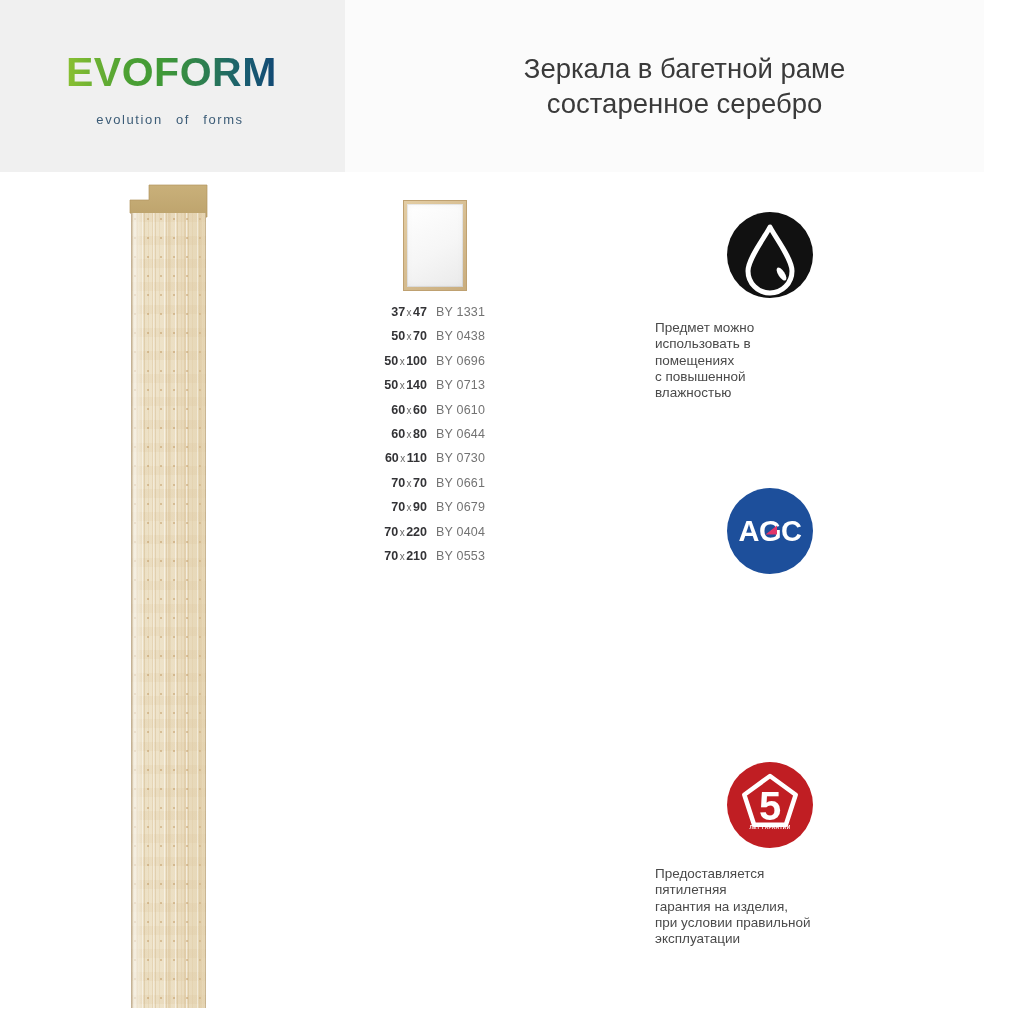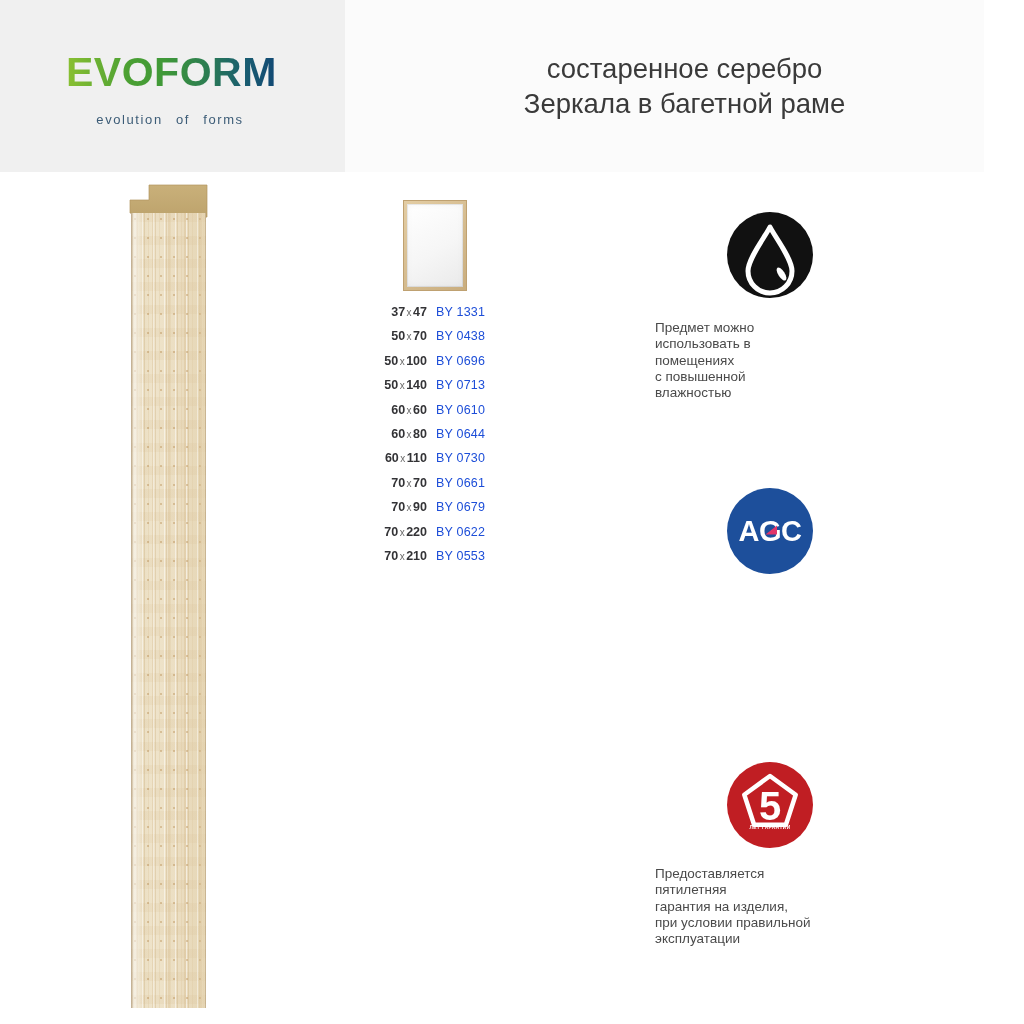--- a/index.html
+++ b/index.html
@@ -59,21 +59,21 @@
     position:absolute; left:3px; top:3px; right:3px; bottom:3px;
     background:linear-gradient(150deg,#ffffff 0%,#f6f6f6 55%,#eaeaea 100%);
     box-shadow: inset 0 0 0 1px rgba(0,0,0,0.07), inset 0 0 6px rgba(0,0,0,0.05);
   }
 
   
   .size-table { position:absolute; left:369px; top:306px; }
   .size-row { display:flex; align-items:baseline; line-height:13px; margin-bottom:11.4px; }
   .dim { display:inline-block; width:58px; text-align:right; font-size:12.5px; font-weight:700; color:#333336; white-space:nowrap; }
   .dim .x { font-style:normal; font-weight:400; font-size:10px; color:#6b6b6b; margin:0 1.5px; }
-  .code { margin-left:9px; font-size:12.5px; color:#1d4ed8; letter-spacing:0.2px; }
+  .code { margin-left:9px; font-size:12.5px; color:#737373; letter-spacing:0.2px; }
 
   
   .icon-circle {
     position:absolute; left:727px; width:86px; height:86px; border-radius:50%;
   }
   .f1 { top:212px; background:#111111; }
   .f2 { top:488px; background:#1d4f9b; }
   .f3 { top:762px; background:#c01e23; }
   .feature-text {
     position:absolute; left:655px; width:230px; text-align:left;
@@ -89,22 +89,22 @@
 <div class="page">
 
   <div class="logo-panel">
     <div class="logo">
       <div class="logo-word">EVOFORM</div>
       <div class="logo-tagline">evolution of forms</div>
     </div>
   </div>
   <div class="title-band">
     <div class="page-title">
+      <div>Зеркала в багетной раме</div>
       <div>состаренное серебро</div>
-      <div>Зеркала в багетной раме</div>
     </div>
   </div>
 
   <svg class="molding-profile" width="82" height="44" viewBox="0 0 82 44">
     <defs>
       <linearGradient id="cutGrad" x1="0" y1="0" x2="0" y2="1">
         <stop offset="0" stop-color="#c9b07a"></stop>
         <stop offset="1" stop-color="#bca26b"></stop>
       </linearGradient>
     </defs>
@@ -148,21 +148,21 @@
     <div class="size-row">
       <span class="dim"><b>70</b><i class="x">x</i><b>70</b></span>
       <span class="code">BY 0661</span>
     </div>
     <div class="size-row">
       <span class="dim"><b>70</b><i class="x">x</i><b>90</b></span>
       <span class="code">BY 0679</span>
     </div>
     <div class="size-row">
       <span class="dim"><b>70</b><i class="x">x</i><b>220</b></span>
-      <span class="code">BY 0622</span>
+      <span class="code">BY 0404</span>
     </div>
     <div class="size-row">
       <span class="dim"><b>70</b><i class="x">x</i><b>210</b></span>
       <span class="code">BY 0553</span>
     </div>
   </div>
 
   <div class="icon-circle f1">
     <svg width="86" height="86" viewBox="0 0 86 86">
       <path d="M43,15 C38,25 21,46.5 21,59 a22,22 0 0 0 44,0 C65,46.5 48,25 43,15 Z" fill="none" stroke="#ffffff" stroke-width="5" stroke-linejoin="round"></path>

